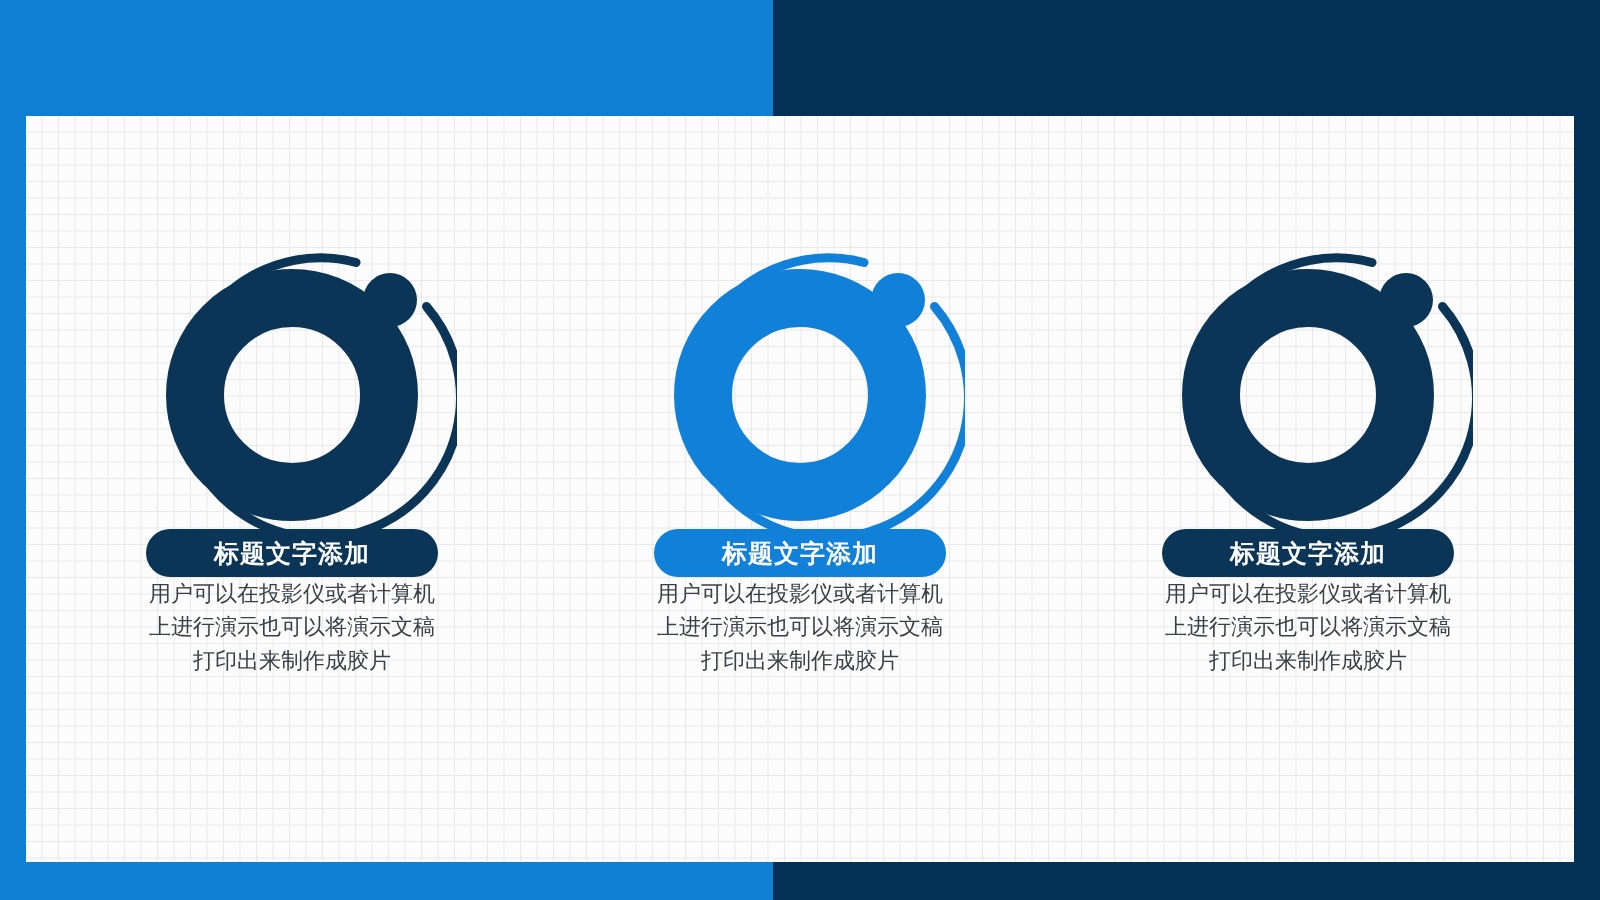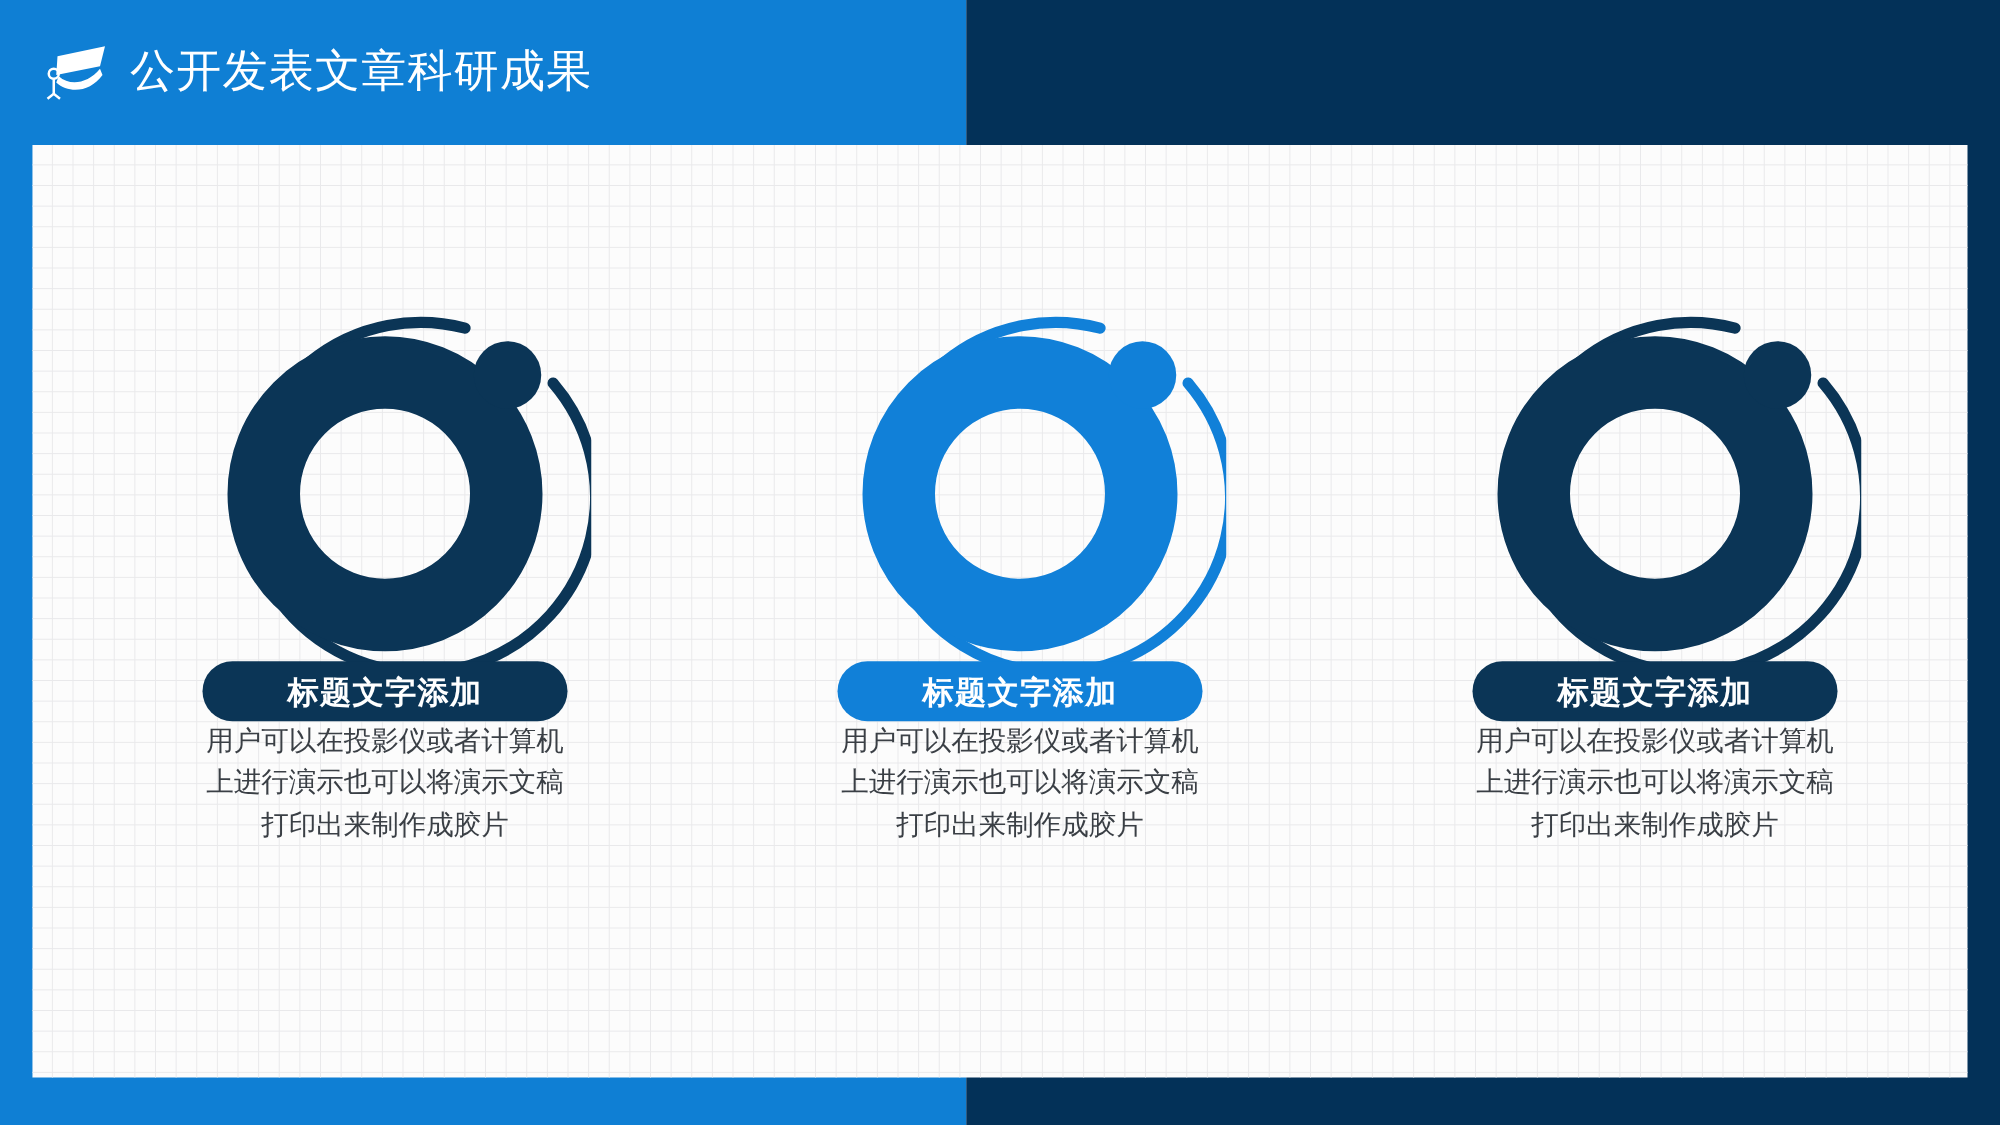--- a/index.html
+++ b/index.html
@@ -68,21 +68,21 @@
       linear-gradient(to right, #E9E9EB 1px, transparent 1px),
       linear-gradient(to bottom, #E9E9EB 1px, transparent 1px);
     background-size: 16.5px 16.5px;
     background-position: -1px -1px;
     overflow: hidden;
   }
 
   
   .cards {
     position: absolute;
-    left: 16px; top: 0;
+    left: 0; top: 0;
     width: 1548px;
     height: 746px;
     display: flex;
     justify-content: space-between;
     padding: 0 66px;
     box-sizing: border-box;
   }
   .card {
     width: 400px;
     display: flex;
@@ -126,30 +126,20 @@
   }
 </style>
 </head>
 <body>
 
 <div class="slide">
 
   <div class="bg-left"></div>
   <div class="bg-right"></div>
 
-  <div class="header">
-    <svg class="cap-icon" viewBox="0 0 60 50">
-      <path d="M14 12 L52 4 L48 20 L13 27 Z" fill="#ffffff"></path>
-      <path d="M15 28 C24 36, 38 34, 48 22 L50 27 C40 41, 23 42, 13 33 Z" fill="#ffffff"></path>
-      <circle cx="11" cy="26" r="4" fill="none" stroke="#ffffff" stroke-width="2"></circle>
-      <path d="M11 30 L11 42" stroke="#ffffff" stroke-width="2" fill="none"></path>
-      <path d="M6 46 L11 42 L16 46" stroke="#ffffff" stroke-width="2" fill="none"></path>
-    </svg>
-    <div class="header-title">公开发表文章科研成果</div>
-  </div>
 
   <div class="panel">
     <div class="cards">
 
       <div class="card">
         <svg class="emblem" viewBox="0 0 330 292">
           <path d="M 299.5 57.5 A 140 140 0 1 1 229 13.5" fill="none" stroke="#0B3556" stroke-width="9" stroke-linecap="round"></path>
           <circle cx="165" cy="146" r="97" fill="none" stroke="#0B3556" stroke-width="58"></circle>
           <circle cx="263" cy="51" r="27" fill="#0B3556"></circle>
         </svg>

